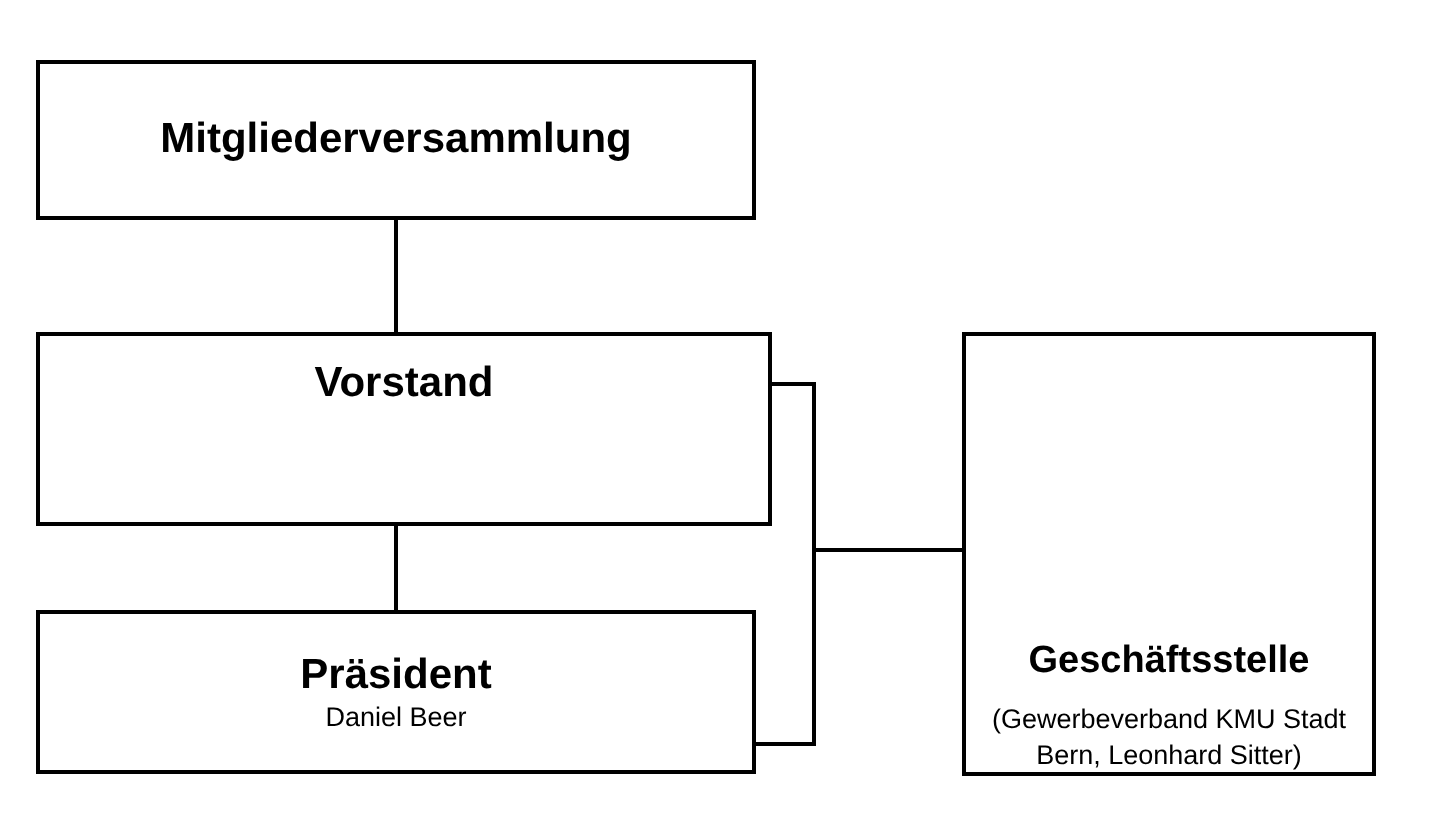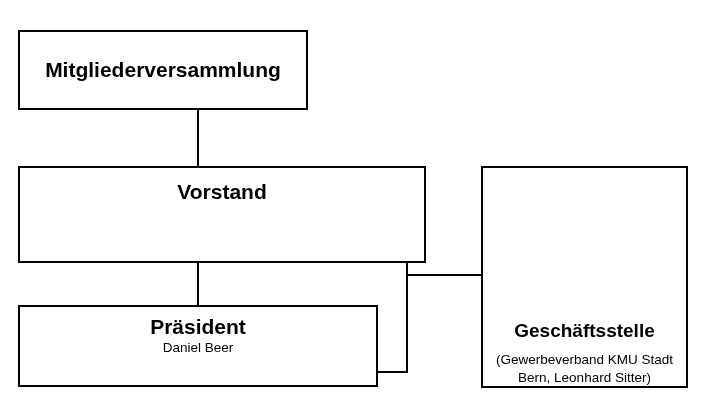--- a/index.html
+++ b/index.html
@@ -34,40 +34,40 @@
     color: #000000;
     line-height: 1.15;
   }
   .node-sub {
     color: #000000;
     line-height: 1.28;
   }
 
   
   #node-mitgliederversammlung {
-    left: 18px;  top: 30px;  width: 290px; height: 80px;
+    left: 18px;  top: 30px;  width: 360px; height: 80px;
   }
   #node-mitgliederversammlung .node-title { font-size: 21px; }
 
   #node-vorstand {
-    left: 18px;  top: 166px; width: 408px; height: 97px;
+    left: 18px;  top: 166px; width: 368px; height: 97px;
     justify-content: flex-start;
     padding-top: 12px;
   }
   #node-vorstand .node-title { font-size: 21px; }
   #node-vorstand .node-sub {
     font-size: 13.5px;
     margin-top: 11px;
     width: 320px;
   }
 
   #node-praesident {
     left: 18px;  top: 305px; width: 360px; height: 82px;
     justify-content: flex-start;
-    padding-top: 8px;
+    padding-top: 19px;
   }
   #node-praesident .node-title { font-size: 21px; }
   #node-praesident .node-sub { font-size: 13.5px; }
 
   #node-geschaeftsstelle {
     left: 481px; top: 166px; width: 207px; height: 222px; justify-content: flex-end;
   }
   #node-geschaeftsstelle .node-title { font-size: 19px; }
   #node-geschaeftsstelle .node-sub {
     font-size: 13.5px;

